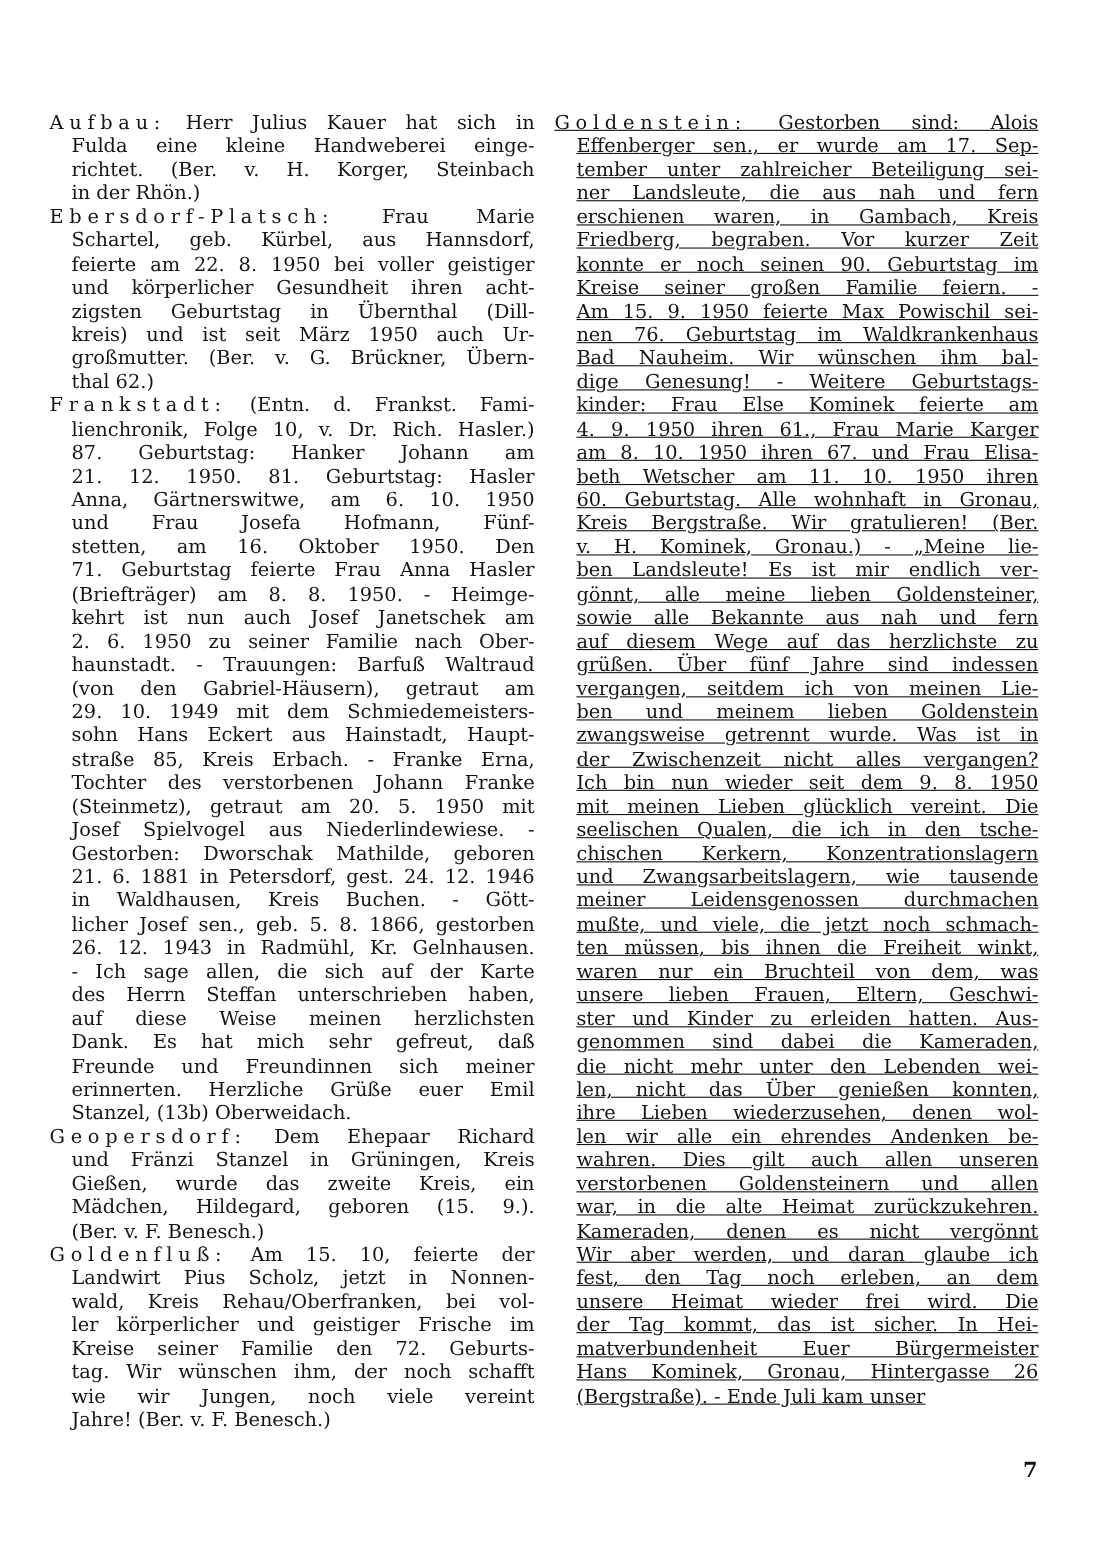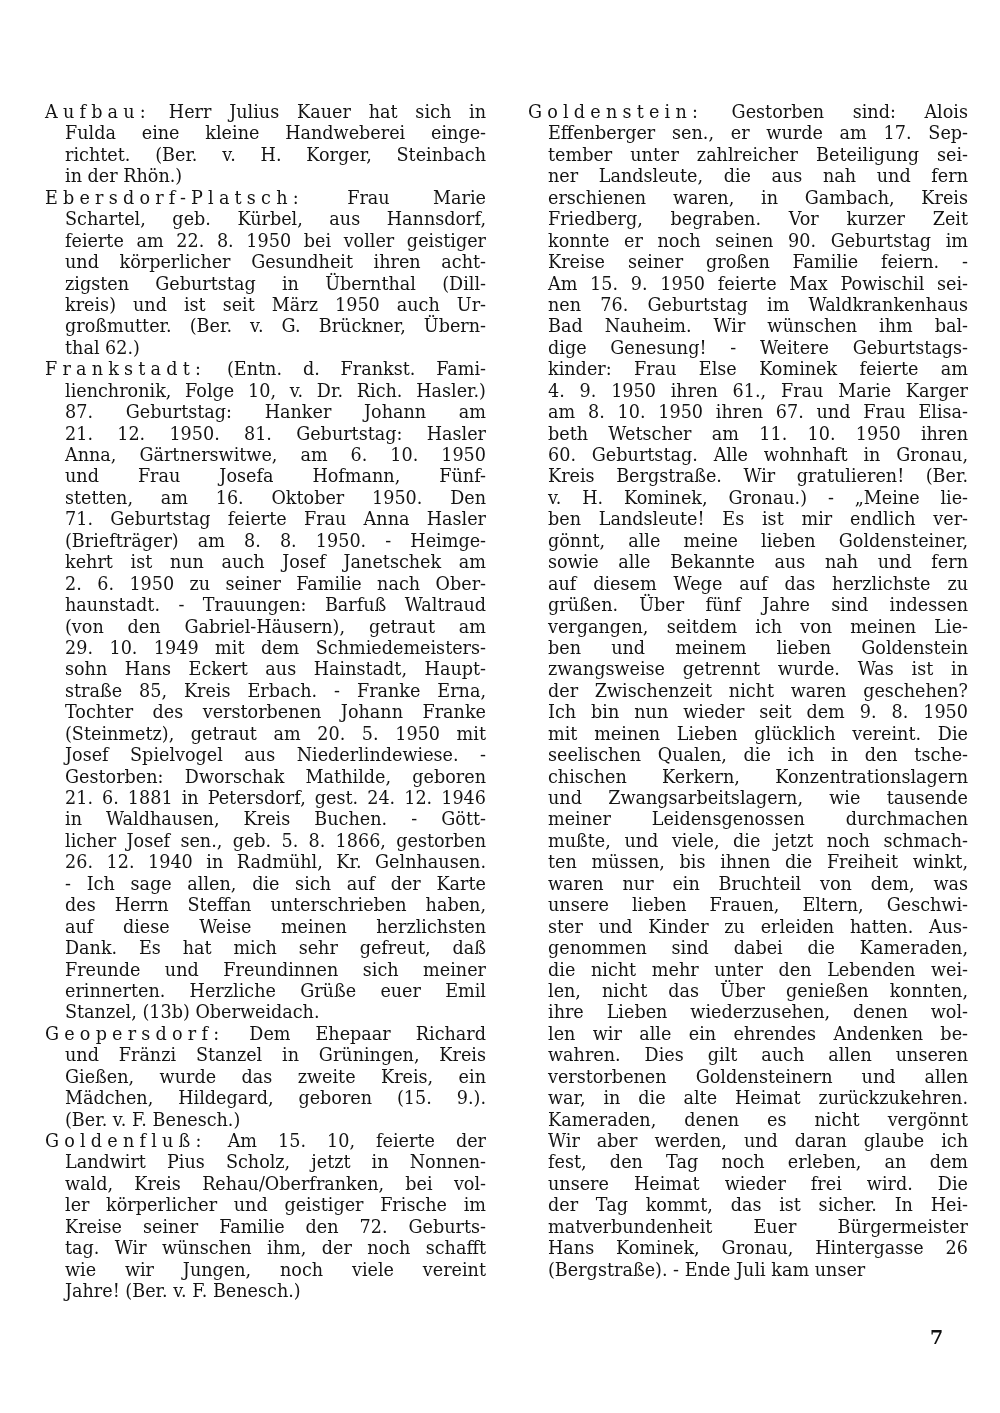--- a/index.html
+++ b/index.html
@@ -1,20 +1,20 @@
 <!DOCTYPE html>
 <html><head>
 <meta charset="utf-8">
 <style>
   html, body { margin: 0; padding: 0; background: #ffffff; }
   body { width: 1000px; height: 1413px; position: relative; overflow: hidden; }
   .page { position: absolute; left: 0; top: 0; width: 1000px; height: 1382px; background: #fff; color: #111; }
   .col { position: absolute; top: 102px; font-family: "DejaVu Serif", "Liberation Serif", serif; font-size: 17.6px; line-height: 21.45px; color: #141414; }
   .col-left { left: 45px; width: 441px; }
-  .col-right { left: 528px; width: 440px; }
+  .col-right { left: 504px; width: 440px; text-decoration: underline; }
   .line { display: block; white-space: nowrap; height: 21.45px; text-align: justify; text-align-last: justify; }
   .line.last { text-align-last: left; }
   .line.indent { padding-left: 20px; }
   .head { letter-spacing: 5.2px; }
   .pagenum { position: absolute; left: 930px; top: 1326px; font-family: "DejaVu Serif", serif; font-weight: bold; font-size: 19px; color: #111; }
 </style>
 </head>
 <body>
 
 <div class="page">
@@ -52,21 +52,21 @@
         <span class="line indent"><span>29. 10. 1949 mit dem Schmiedemeisters-</span></span>
         <span class="line indent"><span>sohn Hans Eckert aus Hainstadt, Haupt-</span></span>
         <span class="line indent"><span>straße 85, Kreis Erbach. - Franke Erna,</span></span>
         <span class="line indent"><span>Tochter des verstorbenen Johann Franke</span></span>
         <span class="line indent"><span>(Steinmetz), getraut am 20. 5. 1950 mit</span></span>
         <span class="line indent"><span>Josef Spielvogel aus Niederlindewiese. -</span></span>
         <span class="line indent"><span>Gestorben: Dworschak Mathilde, geboren</span></span>
         <span class="line indent"><span>21. 6. 1881 in Petersdorf, gest. 24. 12. 1946</span></span>
         <span class="line indent"><span>in Waldhausen, Kreis Buchen. - Gött-</span></span>
         <span class="line indent"><span>licher Josef sen., geb. 5. 8. 1866, gestorben</span></span>
-        <span class="line indent"><span>26. 12. 1940 in Radmühl, Kr. Gelnhausen.</span></span>
+        <span class="line indent"><span>26. 12. 1943 in Radmühl, Kr. Gelnhausen.</span></span>
         <span class="line indent"><span>- Ich sage allen, die sich auf der Karte</span></span>
         <span class="line indent"><span>des Herrn Steffan unterschrieben haben,</span></span>
         <span class="line indent"><span>auf diese Weise meinen herzlichsten</span></span>
         <span class="line indent"><span>Dank. Es hat mich sehr gefreut, daß</span></span>
         <span class="line indent"><span>Freunde und Freundinnen sich meiner</span></span>
         <span class="line indent"><span>erinnerten. Herzliche Grüße euer Emil</span></span>
         <span class="line indent last"><span>Stanzel, (13b) Oberweidach.</span></span>
       </div>
       <div>
         <span class="line"><span class="head">Geopersdorf:</span><span> Dem Ehepaar Richard</span></span>
@@ -108,21 +108,21 @@
         <span class="line indent"><span>Kreis Bergstraße. Wir gratulieren! (Ber.</span></span>
         <span class="line indent"><span>v. H. Kominek, Gronau.) - „Meine lie-</span></span>
         <span class="line indent"><span>ben Landsleute! Es ist mir endlich ver-</span></span>
         <span class="line indent"><span>gönnt, alle meine lieben Goldensteiner,</span></span>
         <span class="line indent"><span>sowie alle Bekannte aus nah und fern</span></span>
         <span class="line indent"><span>auf diesem Wege auf das herzlichste zu</span></span>
         <span class="line indent"><span>grüßen. Über fünf Jahre sind indessen</span></span>
         <span class="line indent"><span>vergangen, seitdem ich von meinen Lie-</span></span>
         <span class="line indent"><span>ben und meinem lieben Goldenstein</span></span>
         <span class="line indent"><span>zwangsweise getrennt wurde. Was ist in</span></span>
-        <span class="line indent"><span>der Zwischenzeit nicht waren geschehen?</span></span>
+        <span class="line indent"><span>der Zwischenzeit nicht alles vergangen?</span></span>
         <span class="line indent"><span>Ich bin nun wieder seit dem 9. 8. 1950</span></span>
         <span class="line indent"><span>mit meinen Lieben glücklich vereint. Die</span></span>
         <span class="line indent"><span>seelischen Qualen, die ich in den tsche-</span></span>
         <span class="line indent"><span>chischen Kerkern, Konzentrationslagern</span></span>
         <span class="line indent"><span>und Zwangsarbeitslagern, wie tausende</span></span>
         <span class="line indent"><span>meiner Leidensgenossen durchmachen</span></span>
         <span class="line indent"><span>mußte, und viele, die jetzt noch schmach-</span></span>
         <span class="line indent"><span>ten müssen, bis ihnen die Freiheit winkt,</span></span>
         <span class="line indent"><span>waren nur ein Bruchteil von dem, was</span></span>
         <span class="line indent"><span>unsere lieben Frauen, Eltern, Geschwi-</span></span>

